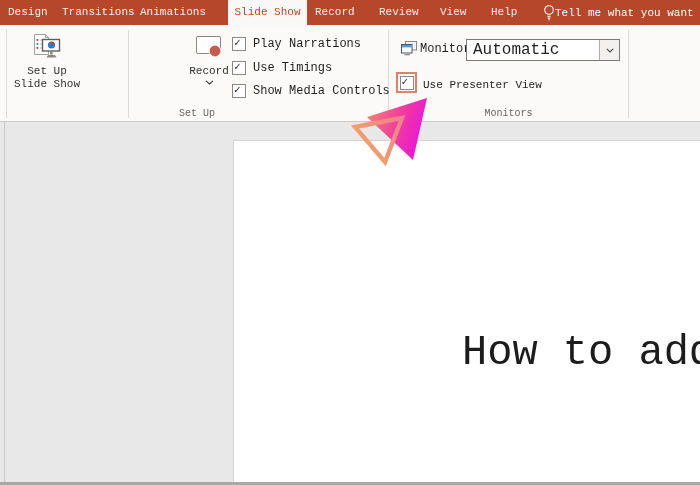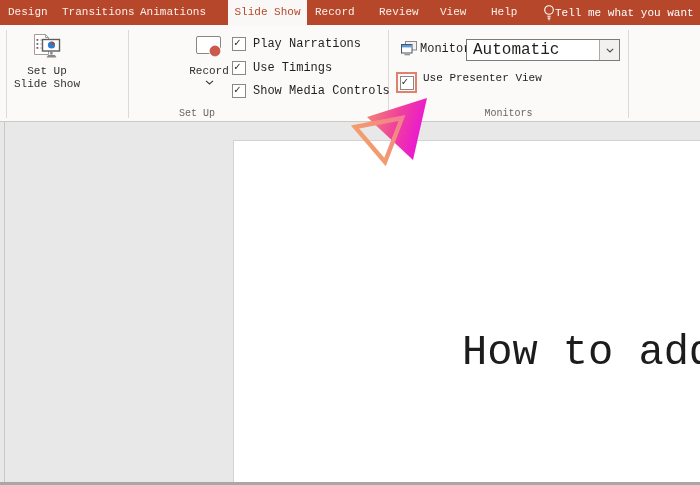--- a/index.html
+++ b/index.html
@@ -31,21 +31,21 @@
   .cbrow .lbl{margin-left:7px;white-space:nowrap;}
   .grouplabel{position:absolute;top:82px;height:14px;font-size:10px;line-height:14px;color:#696765;text-align:center;}
   .mon-lbl{position:absolute;left:420px;top:17px;line-height:15px;}
   .combo{position:absolute;left:466px;top:14px;width:154px;height:22px;background:#fff;
     border:1px solid #7A7A78;box-sizing:border-box;}
   .combo .val{position:absolute;left:6px;top:0;line-height:20px;font-size:16px;color:#201F1E;}
   .combo .btn{position:absolute;right:0;top:0;width:20px;height:100%;background:#F2F1F0;
     border-left:1px solid #ABABAB;box-sizing:border-box;display:flex;align-items:center;justify-content:center;}
   .hl{position:absolute;left:396px;top:47px;width:21px;height:21px;border:2px solid #E0816B;
     box-sizing:border-box;display:flex;align-items:center;justify-content:center;background:#FEF9F8;}
-  .presenter-lbl{position:absolute;left:423px;top:47px;font-size:11px;color:#201F1E;white-space:nowrap;}
+  .presenter-lbl{position:absolute;left:423px;top:54px;font-size:11px;color:#201F1E;white-space:nowrap;}
   .monicon{position:absolute;left:401px;top:16px;}
   
   .workspace{position:absolute;left:0;top:122px;width:700px;height:360px;background:#E9E8E8;}
   .pane-line{position:absolute;left:4px;top:0;width:1px;height:360px;background:#C9C8C7;}
   .slide{position:absolute;left:233px;top:18px;width:467px;height:342px;background:#FFFFFF;
     border-left:1px solid #D4D2D0;border-top:1px solid #D4D2D0;box-sizing:border-box;overflow:hidden;}
   .slide-title{position:absolute;left:228px;top:188px;font-size:42px;font-weight:300;
     color:#1C1C1C;white-space:nowrap;letter-spacing:0px;}
   .bottomstrip{position:absolute;left:0;top:482px;width:700px;height:3px;background:#A9A8A7;}
   .logo{position:absolute;left:347px;top:94px;z-index:40;}

